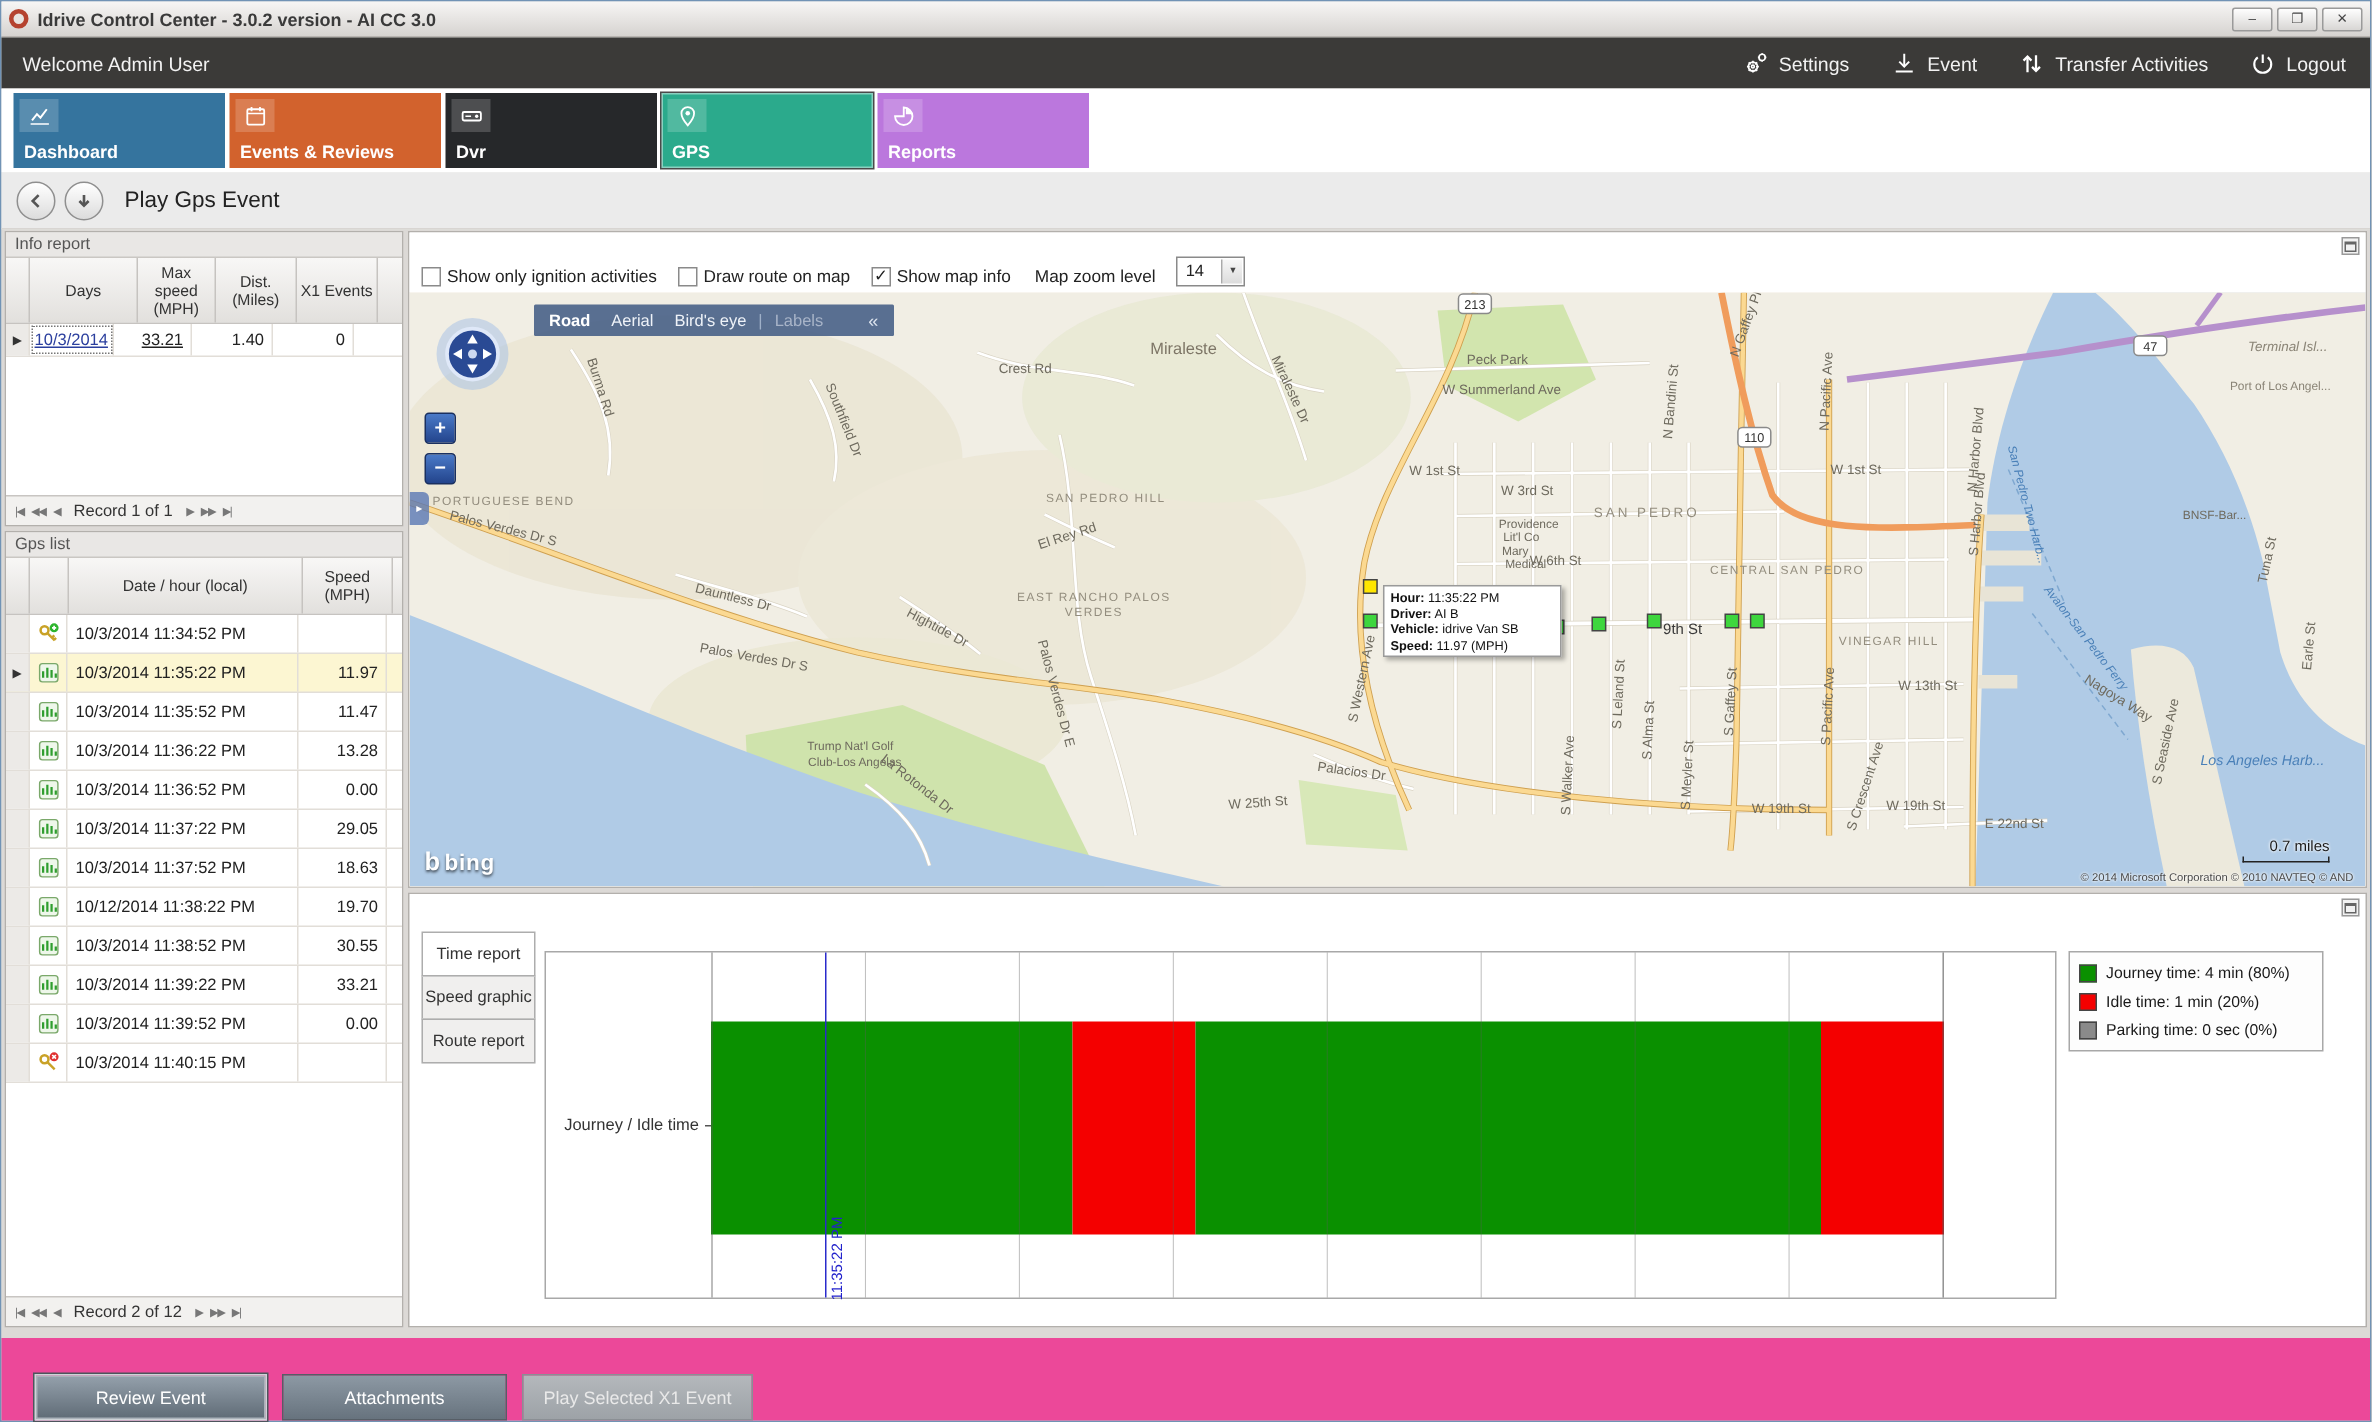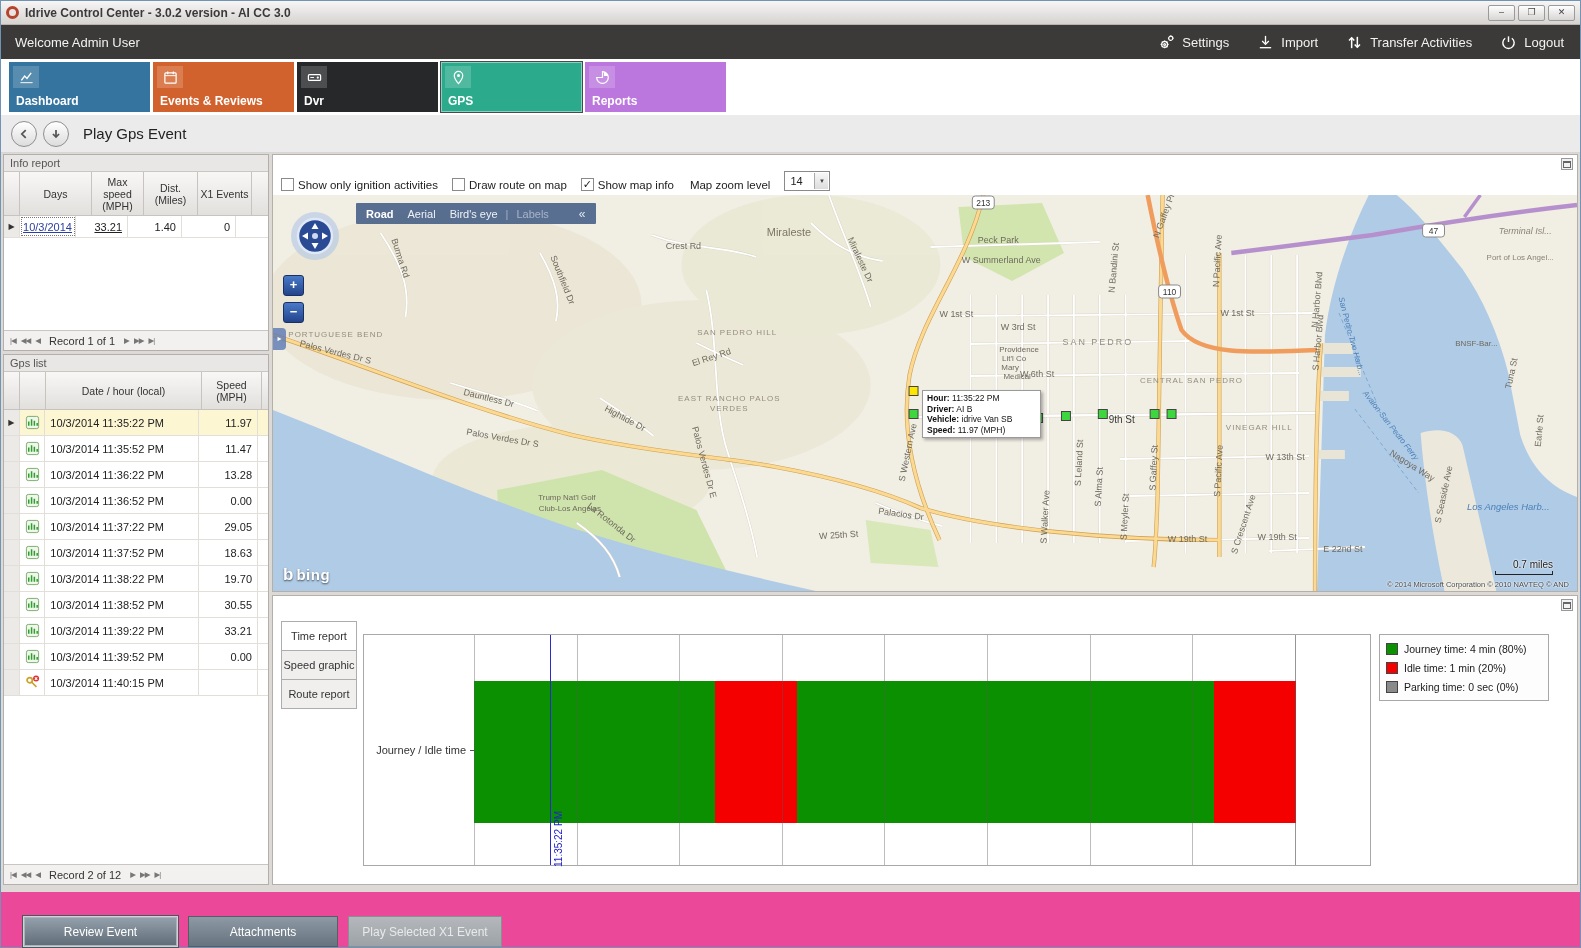--- a/index.html
+++ b/index.html
@@ -169,21 +169,21 @@
         <span>Settings</span>
       </div>
       <div class="topbar-action">
         <svg viewBox="0 0 18 18">
             <g stroke="#fff" stroke-width="1.4" fill="none">
               <path d="M9 2v8"></path>
               <path d="M5.5 7.5L9 11l3.5-3.5"></path>
               <path d="M3 14.5h12"></path>
             </g>
           </svg>
-        <span>Import</span>
+        <span>Event</span>
       </div>
       <div class="topbar-action">
         <svg viewBox="0 0 18 18">
             <g stroke="#fff" stroke-width="1.6" fill="none">
               <path d="M6 15V4"></path>
               <path d="M3.2 6.8L6 4l2.8 2.8"></path>
               <path d="M12 3v11"></path>
               <path d="M9.2 11.2L12 14l2.8-2.8"></path>
             </g>
           </svg>
@@ -305,20 +305,34 @@
       <div class="panel" style="flex:1;">
         <div class="panel-header">Gps list</div>
         <div class="grid-head" style="height:38px;">
           <div class="gh-cell" style="width:16px;"></div>
           <div class="gh-cell" style="width:26px;"></div>
           <div class="gh-cell" style="width:156px;">Date / hour (local)</div>
           <div class="gh-cell" style="width:60px;">Speed (MPH)</div>
           <div class="gh-cell" style="flex:1; border-right:none;"></div>
         </div>
         <div id="gps-rows">
+            <div class="grid-row" style="height: 26px;">
+              <div class="gr-cell ind-cell" style="width: 16px;"></div>
+              <div class="gr-cell icon-cell" style="width: 26px;">
+                <svg viewBox="0 0 16 16">
+                  <circle cx="5" cy="5.5" r="2.8" fill="none" stroke="#c9a227" stroke-width="1.8"></circle>
+                  <path d="M7.2 7.7l5 5M10.3 10.8l1.7-1.7M11.8 12.3l1.4-1.4" stroke="#c9a227" stroke-width="1.7" fill="none"></path>
+                  <circle cx="11.8" cy="3.8" r="3.2" fill="#2db52d"></circle>
+                  <path d="M11.8 2.3v3M10.3 3.8h3" stroke="#fff" stroke-width="1.2"></path>
+                </svg>
+              </div>
+              <div class="gr-cell" style="width: 156px;">10/3/2014 11:34:52 PM</div>
+              <div class="gr-cell num" style="width: 60px;"></div>
+              <div class="gr-cell" style="flex: 1 1 0%; border-right: none;"></div>
+            </div>
             <div class="grid-row selected" style="height: 26px;">
               <div class="gr-cell ind-cell" style="width: 16px;">▶</div>
               <div class="gr-cell icon-cell" style="width: 26px;">
                 <svg viewBox="0 0 16 16">
                   <rect x="1.5" y="1.5" width="13" height="13" rx="2" fill="#eef7ea" stroke="#7aa86a"></rect>
                   <path d="M4 11.5V7M7 11.5V4.5M10 11.5V6M13 11.5V8.5" stroke="#2f9e2f" stroke-width="1.6" fill="none"></path>
                 </svg>
               </div>
               <div class="gr-cell" style="width: 156px;">10/3/2014 11:35:22 PM</div>
               <div class="gr-cell num" style="width: 60px;">11.97</div>
@@ -385,21 +399,21 @@
               <div class="gr-cell" style="flex: 1 1 0%; border-right: none;"></div>
             </div>
             <div class="grid-row" style="height: 26px;">
               <div class="gr-cell ind-cell" style="width: 16px;"></div>
               <div class="gr-cell icon-cell" style="width: 26px;">
                 <svg viewBox="0 0 16 16">
                   <rect x="1.5" y="1.5" width="13" height="13" rx="2" fill="#eef7ea" stroke="#7aa86a"></rect>
                   <path d="M4 11.5V7M7 11.5V4.5M10 11.5V6M13 11.5V8.5" stroke="#2f9e2f" stroke-width="1.6" fill="none"></path>
                 </svg>
               </div>
-              <div class="gr-cell" style="width: 156px;">10/3/2014 11:38:22 PM</div>
+              <div class="gr-cell" style="width: 156px;">10/12/2014 11:38:22 PM</div>
               <div class="gr-cell num" style="width: 60px;">19.70</div>
               <div class="gr-cell" style="flex: 1 1 0%; border-right: none;"></div>
             </div>
             <div class="grid-row" style="height: 26px;">
               <div class="gr-cell ind-cell" style="width: 16px;"></div>
               <div class="gr-cell icon-cell" style="width: 26px;">
                 <svg viewBox="0 0 16 16">
                   <rect x="1.5" y="1.5" width="13" height="13" rx="2" fill="#eef7ea" stroke="#7aa86a"></rect>
                   <path d="M4 11.5V7M7 11.5V4.5M10 11.5V6M13 11.5V8.5" stroke="#2f9e2f" stroke-width="1.6" fill="none"></path>
                 </svg>

